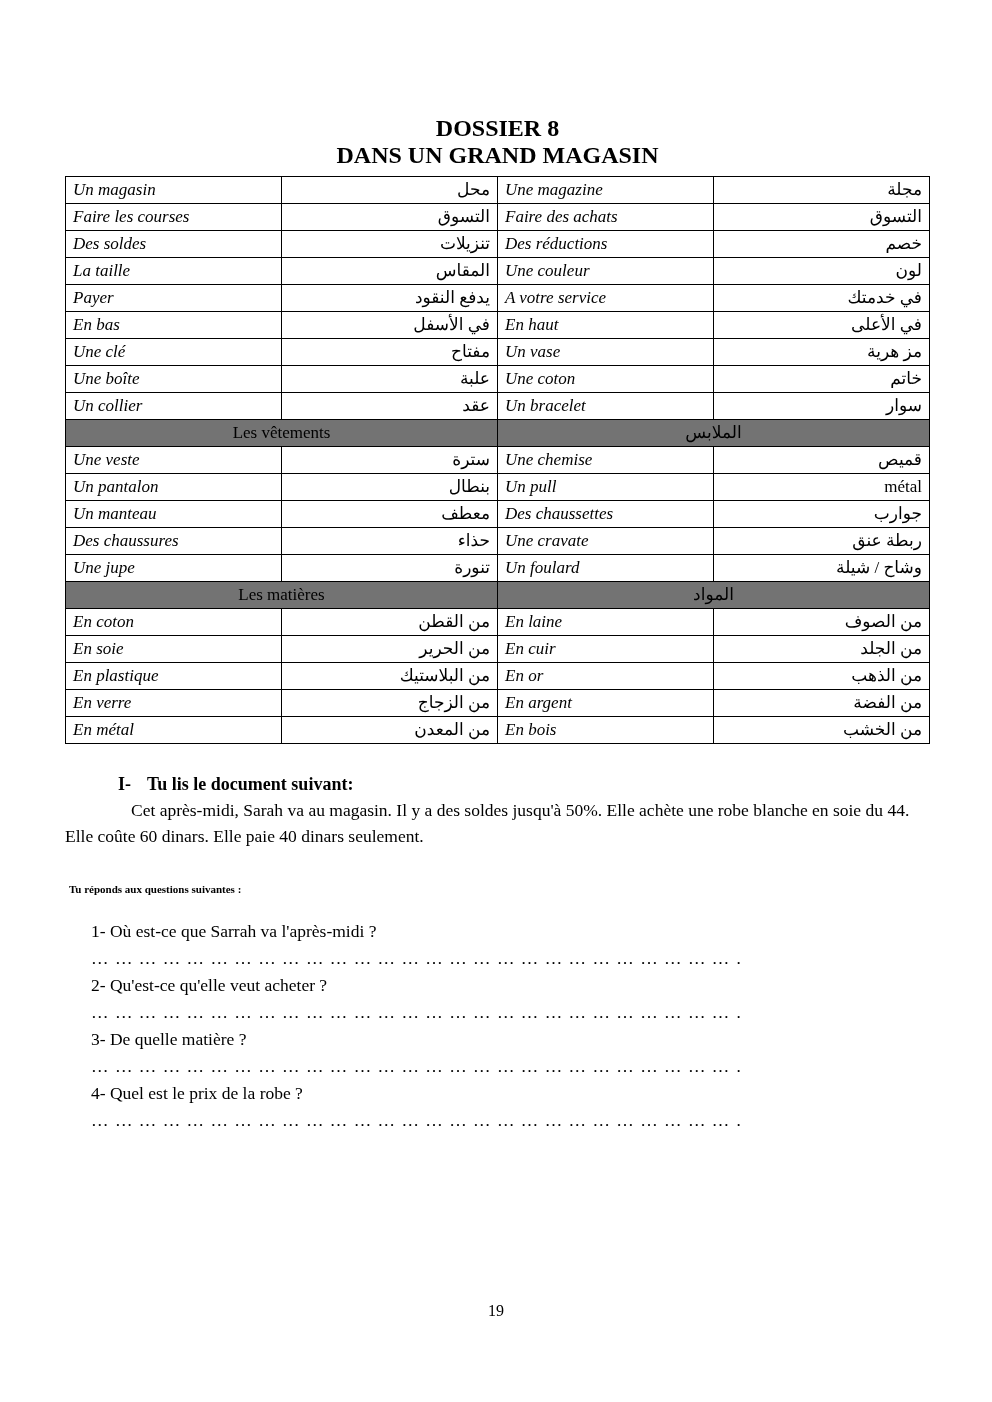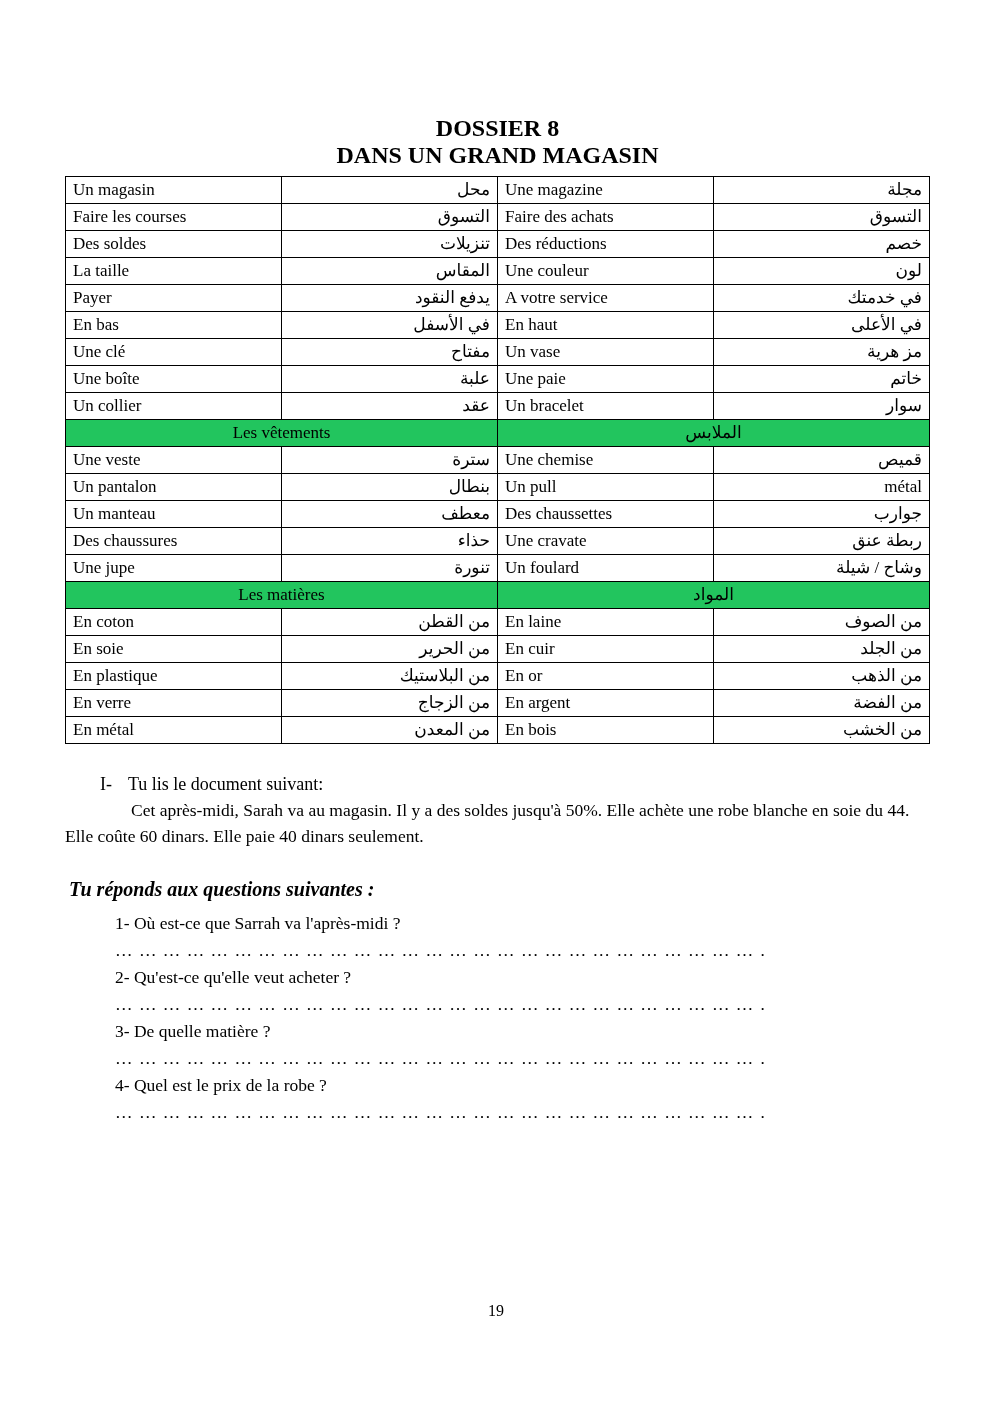--- a/index.html
+++ b/index.html
@@ -30,49 +30,48 @@
   }
   table.vocab td {
     border: 1px solid #000;
     font-size: 17px;
     height: 26px;
     line-height: 26px;
     padding: 0 7px;
     overflow: hidden;
     white-space: nowrap;
   }
-  td.fr-cell { text-align: left; width: 25%; }
+  td.fr-cell { text-align: left; width: 25%; font-style: italic; }
   td.ar-cell { text-align: right; direction: rtl; width: 25%; }
   td.section-header {
-    background: #22c55e;
+    background: #737373;
     text-align: center;
   }
   td.section-header.arabic { direction: rtl; }
   .ex-heading {
-    margin: 27px 0 0 35px;
-    font-weight: normal;
+    margin: 27px 0 0 53px;
+    font-weight: bold;
     font-size: 18px;
     line-height: 26px;
   }
   .ex-heading .num { margin-right: 16px; }
   .reading {
     margin: 0;
     font-size: 17.5px;
     line-height: 26px;
     text-indent: 66px;
     font-family: Liberation Serif, serif;
   }
   .q-intro {
-    margin: 27px 0 8px 4px;
+    margin: 27px 0 16px 4px;
     font-weight: bold;
-    font-style: italic;
-    font-size: 20px;
-    line-height: 26px;
-  }
-  .questions { margin-left: 50px; }
+    font-size: 11px;
+    line-height: 26px;
+  }
+  .questions { margin-left: 26px; }
   .question {
     font-size: 17.5px;
     line-height: 27px;
   }
   .dots {
     font-size: 17.5px;
     line-height: 27px;
     width: 650px;
     white-space: nowrap;
     overflow: hidden;
@@ -135,21 +134,21 @@
         </tr>
         <tr>
           <td class="fr-cell">Une clé</td>
           <td class="ar-cell">مفتاح</td>
           <td class="fr-cell">Un vase</td>
           <td class="ar-cell">مز هرية</td>
         </tr>
         <tr>
           <td class="fr-cell">Une boîte</td>
           <td class="ar-cell">علبة</td>
-          <td class="fr-cell">Une paie</td>
+          <td class="fr-cell">Une coton</td>
           <td class="ar-cell">خاتم</td>
         </tr>
         <tr>
           <td class="fr-cell">Un collier</td>
           <td class="ar-cell">عقد</td>
           <td class="fr-cell">Un bracelet</td>
           <td class="ar-cell">سوار</td>
         </tr>
         <tr>
           <td colspan="2" class="section-header">Les vêtements</td>

